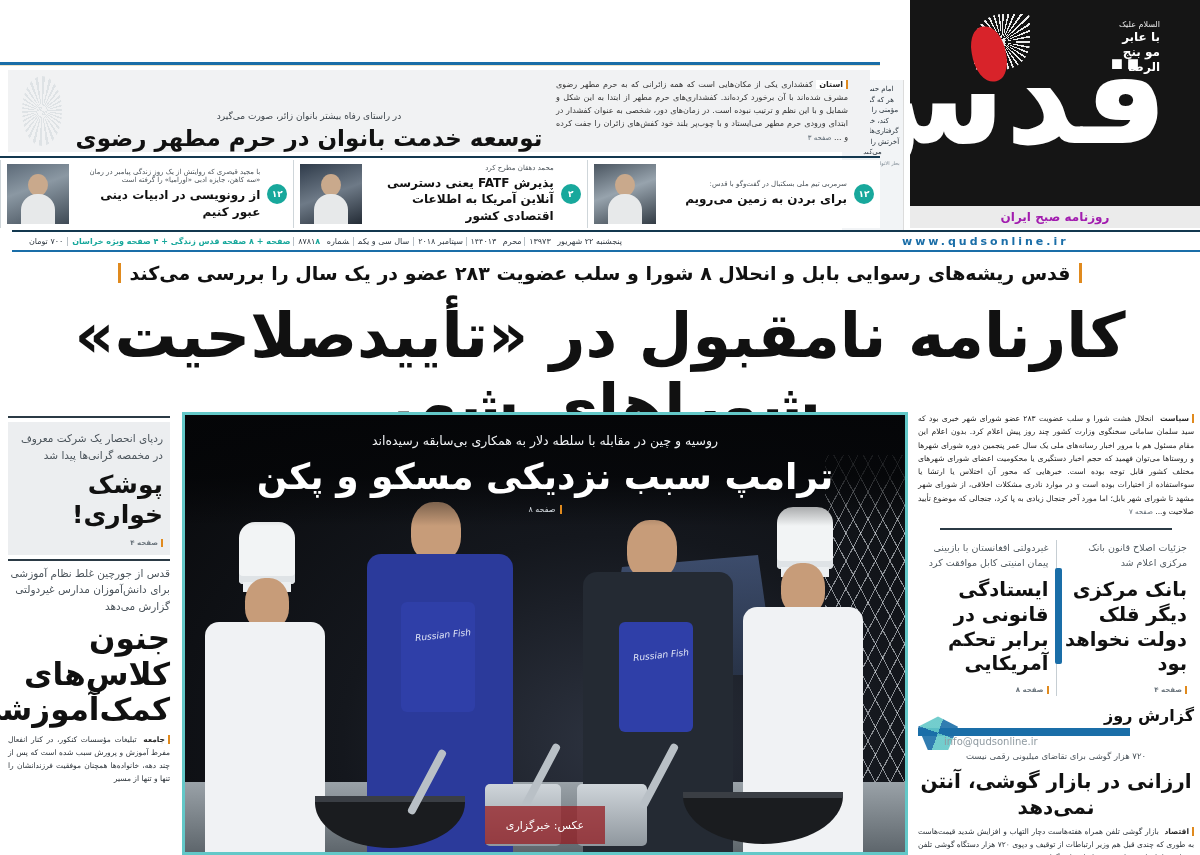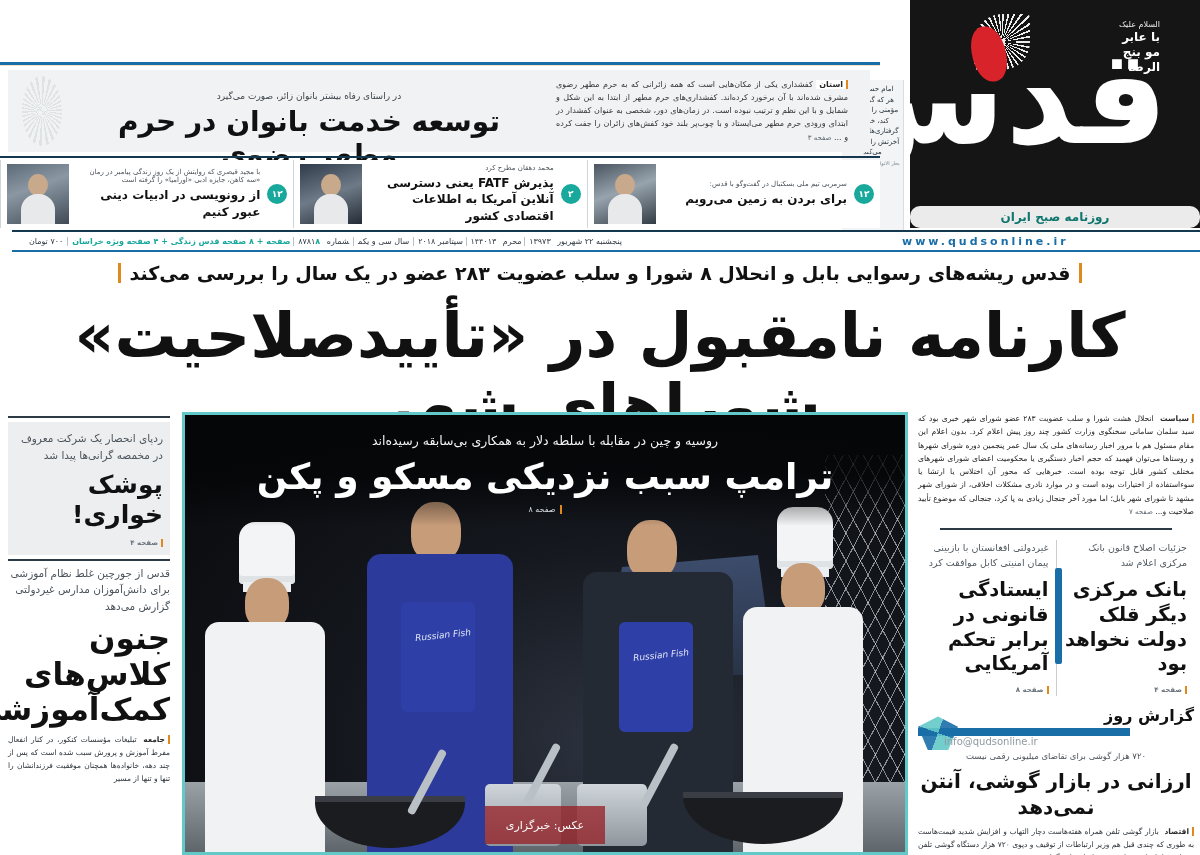--- a/index.html
+++ b/index.html
@@ -57,25 +57,24 @@
   .logo-accent {
     position: absolute; top: 26px; left: 62px;
     width: 34px; height: 56px;
     background: #d8232a;
     border-radius: 40% 55% 40% 55%;
     transform: rotate(-8deg);
   }
   .logo-strip {
     position: absolute; bottom: 0; left: 0; right: 0;
     height: 22px; background: #ebebeb;
-    color: #0f766e; font-size: 12px;
+    color: #a21caf; font-size: 12px;
     letter-spacing: 3px;
     display: flex; align-items: center; justify-content: center;
     font-weight: bold;
-    border-radius: 10px;
   }
 
   .hadith-box {
     position: absolute; top: 80px; right: 296px;
     width: 62px; height: 150px;
     background: #f2f4f6;
     border-right: 1px solid #dcdcdc;
     padding: 4px 3px;
     font-size: 7px; line-height: 1.5;
     color: #26313a; text-align: center;
@@ -95,21 +94,21 @@
   }
   .lead-banner .orn {
     width: 40px; height: 70px; flex: 0 0 40px;
     background:
       repeating-conic-gradient(from 0deg, #cfd6da 0deg 5deg, #f1f2f3 5deg 12deg);
     border-radius: 50%;
     opacity: .55;
   }
   .lead-banner .txt { flex: 1; text-align: center; padding: 0 12px; }
   .lead-kicker { font-size: 9px; color: #3a4248; margin-bottom: 4px; margin-top: 40px; }
-  .lead-title { font-size: 28px; font-weight: bold; color: #111; letter-spacing: -.3px; }
+  .lead-title { font-size: 23px; font-weight: bold; color: #111; letter-spacing: -.3px; }
   .lead-body {
     flex: 0 0 300px; font-size: 8px; line-height: 1.65;
     color: #333; text-align: justify; padding-right: 8px;
   }
   .tag-box {
     background:#fff; border-right:2px solid #e08a1e;
     padding:0 3px; color:#2a2a2a; font-weight:bold;
   }
   .pageref { color:#5a6670; font-size:7px; }
 

